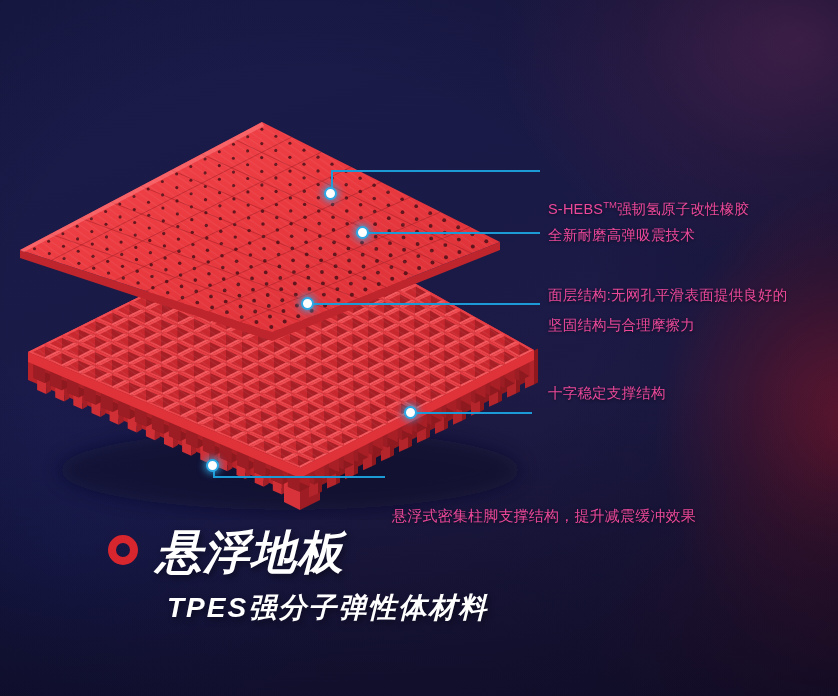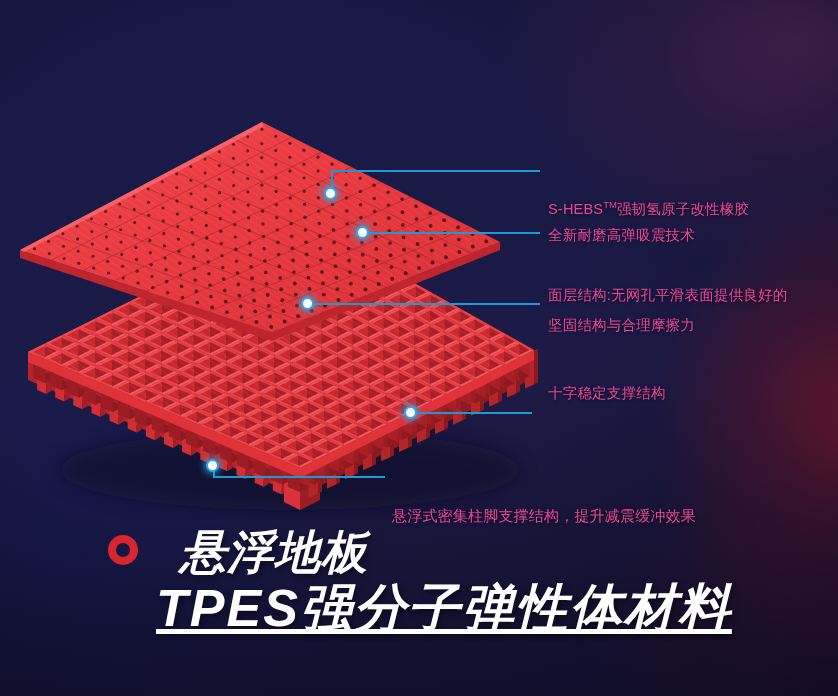--- a/index.html
+++ b/index.html
@@ -83,22 +83,22 @@
   }
   .hl-line{
     position:absolute;
     color:#ffffff;
     font-weight:bold;
     font-style:italic;
     letter-spacing:1px;
     white-space:nowrap;
     text-shadow:2px 3px 6px rgba(0,0,0,.45);
   }
-  .hl1{left:156px;top:526px;font-size:46px;line-height:52px;margin-left:24px;}
-  .hl2{left:156px;top:584px;font-size:52px;line-height:48px;letter-spacing:2px;text-decoration:underline;}
+  .hl1{left:156px;top:526px;font-size:46px;line-height:52px;}
+  .hl2{left:167px;top:584px;font-size:28px;line-height:48px;letter-spacing:2px;}
 </style>
 </head>
 <body>
 
 <div id="stage">
 
   <div class="bg-layer bg-base"></div>
   <div class="bg-layer bg-blue-bl"></div>
   <div class="bg-layer bg-purple-tr"></div>
   <div class="bg-layer bg-crimson-r"></div>

